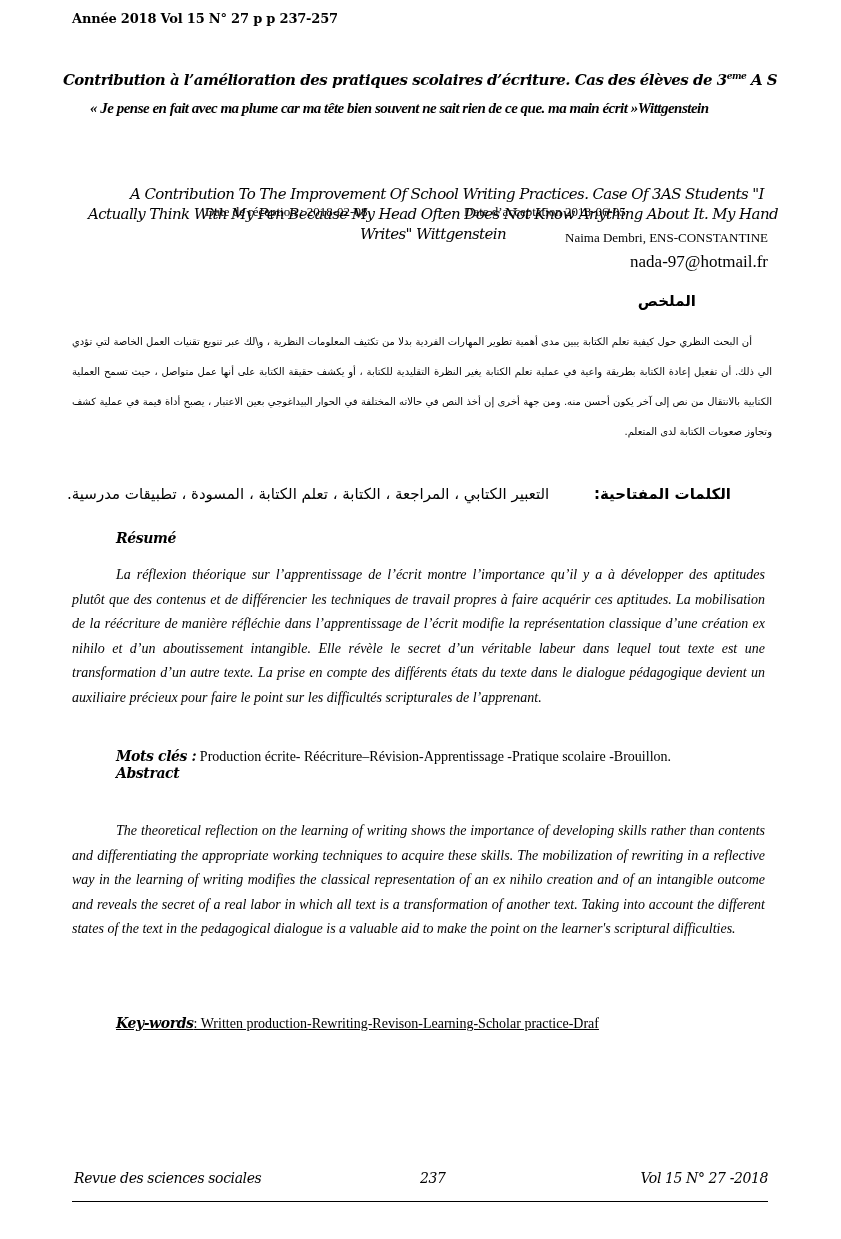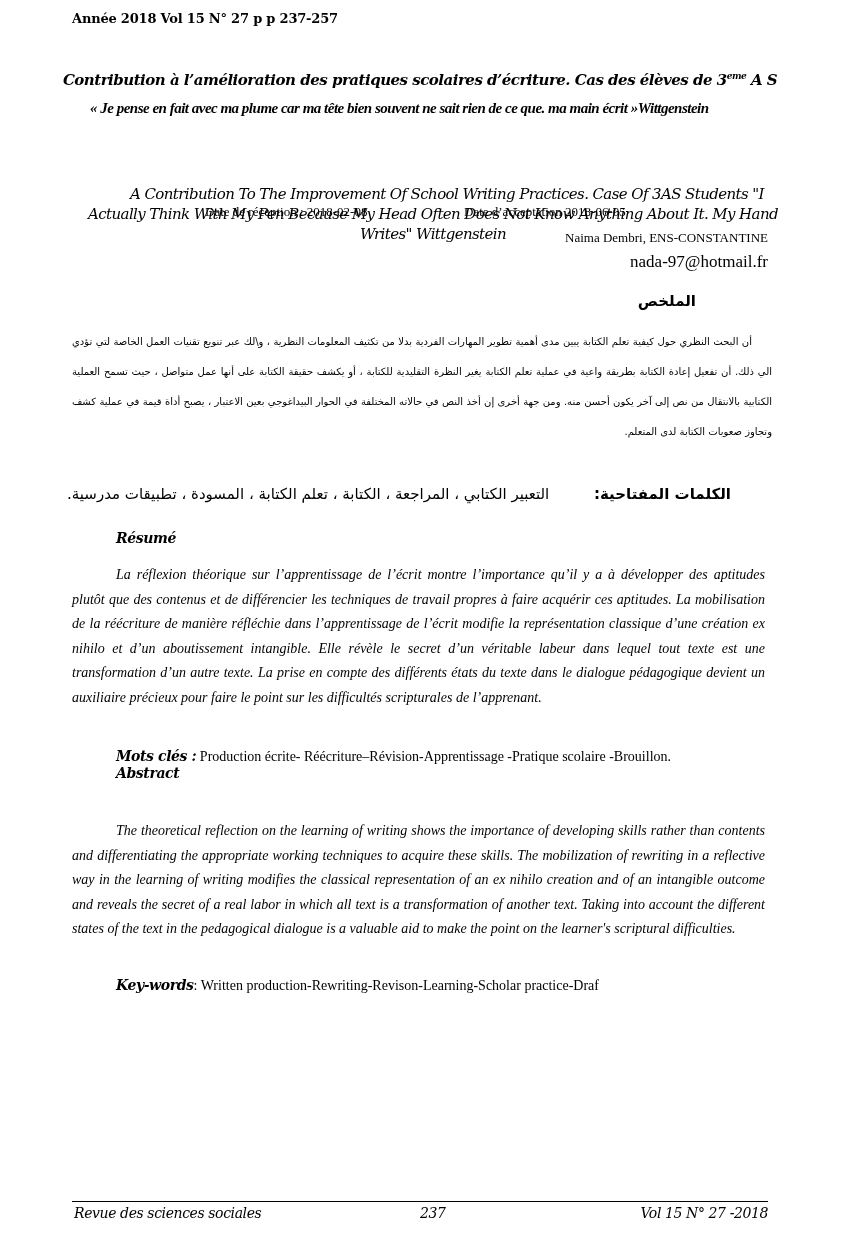--- a/index.html
+++ b/index.html
@@ -20,24 +20,24 @@
   .ar-kw { right:110px; top:485px; direction:rtl; font-size:15px; font-family:"DejaVu Sans", sans-serif; }
   .ar-kw b { font-weight:bold;margin-left:40px; }
   .sec-head { font-style:italic; font-weight:bold; font-size:14px; font-family:"DejaVu Serif", serif; letter-spacing:-0.4px; }
   .h-resume { left:116px; top:530px; }
   .h-abstract { left:116px; top:765px; }
   .para { left:72px; width:693px; text-align:justify; font-style:italic; font-size:14px; line-height:24.5px; font-family:"Liberation Serif", serif; text-indent:44px; }
   .p-resume { top:563px; }
   .p-abstract { top:819px; }
   .kw-line { left:116px; font-size:14px; font-family:"Liberation Serif", serif; }
   .kw-fr { top:748px; }
-  .kw-en { top:977px; }
+  .kw-en { top:1015px;text-decoration:underline; }
   .kw-line .lab { font-style:italic; font-weight:bold; font-family:"DejaVu Serif", serif; letter-spacing:-0.4px; }
   .footer-rule { left:72px; width:696px; top:1201px; height:0; border-top:1px solid #000; }
-  .footer { top:1205px; font-style:italic; font-size:14px; font-family:"DejaVu Serif", serif; letter-spacing:-0.4px;text-align:center; }
+  .footer { top:1170px; font-style:italic; font-size:14px; font-family:"DejaVu Serif", serif; letter-spacing:-0.4px;text-align:center; }
   .f-journal { left:74px; }
   .f-page { left:420px; }
   .f-vol { right:73px; }
 </style>
 </head>
 <body>
 
 <div class="abs header-ref">Année 2018 Vol 15   N° 27 p p 237-257</div>
 
 <div class="abs title-fr"><span>Contribution à l’amélioration des pratiques scolaires d’écriture.  Cas  des élèves de 3</span><sup>eme</sup><span> A  S</span></div>

